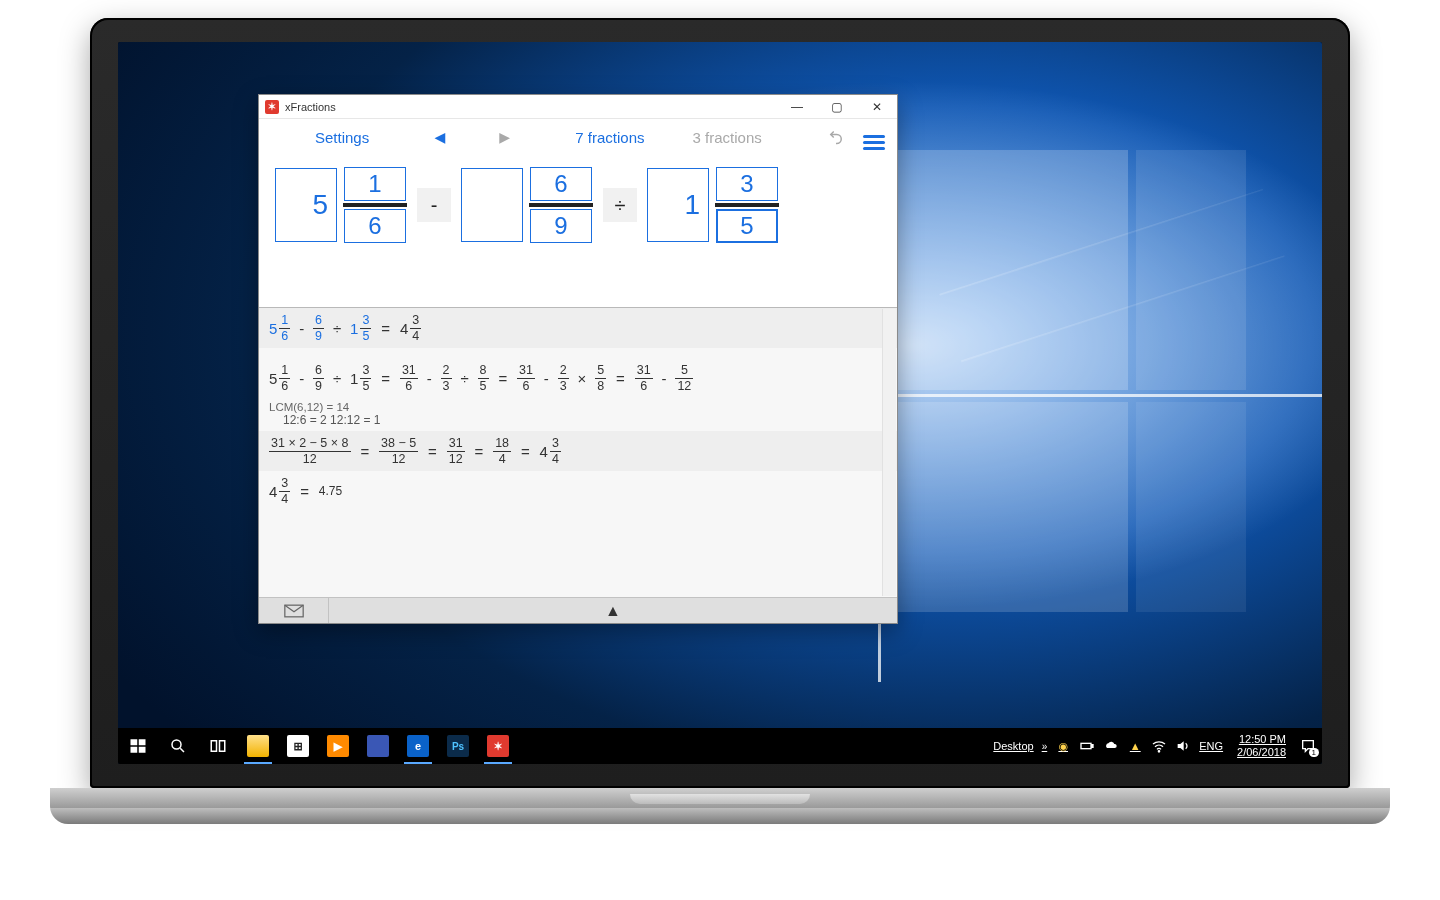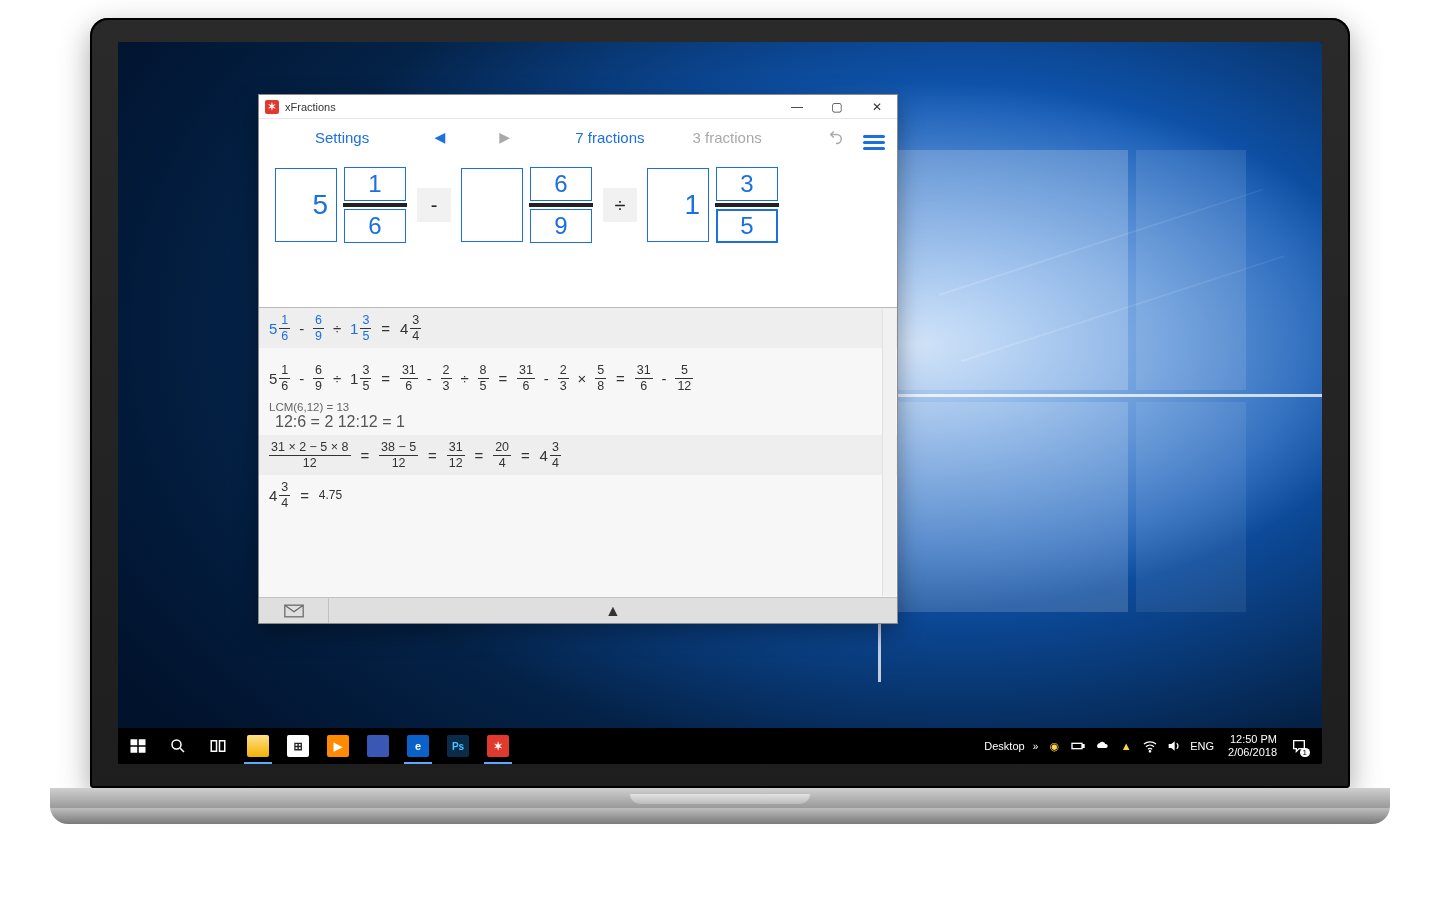--- a/index.html
+++ b/index.html
@@ -191,21 +191,21 @@
     position: relative;
   }
   .sol-row {
     padding: 6px 10px;
     border-bottom: none;
   }
   .sol-row.alt { background: #eeeeee; }
   .sol-label {
     font-size: 11.5px; color: #666; padding: 3px 10px 0;
   }
-  .mini { font-size: 16px; color: #555; padding: 0 16px 4px; }
+  .mini { font-size: 12px; color: #555; padding: 0 24px 4px; }
 
   
   .fr {
     display: inline-flex; align-items: center; vertical-align: middle;
   }
   .fr .w { margin-right: 2px; font-size: 15px; }
   .fr .stack {
     display: inline-flex; flex-direction: column; align-items: center;
     line-height: 1;
   }
@@ -239,21 +239,21 @@
   .taskbar {
     position: absolute;
     left: 0; right: 0; bottom: 0;
     height: 36px;
     background: #000;
     display: flex; align-items: center;
     color: #fff;
     font-size: 11px;
   }
   .taskbar .left { display: flex; align-items: center; height: 100%; }
-  .taskbar .right { margin-left: auto; display: flex; align-items: center; gap: 8px; padding-right: 15px; height: 100%; }
+  .taskbar .right { margin-left: auto; display: flex; align-items: center; gap: 8px; padding-right: 6px; height: 100%; text-decoration: underline; }
   .tsk {
     width: 40px; height: 100%;
     display: flex; align-items: center; justify-content: center;
     position: relative;
   }
   .tsk.active::after {
     content: ""; position: absolute; left: 6px; right: 6px; bottom: 0; height: 2px; background: #5aa9ff;
   }
   .tsk svg { width: 18px; height: 18px; }
   .appico {
@@ -475,21 +475,21 @@
             <span class="sign">-</span>
             <span class="fr">
                 <span class="stack">
                   <span class="n">5</span>
                   <span class="bar"></span>
                   <span class="d">12</span>
                 </span>
               </span>
           </div>
 
-          <div class="sol-label">LCM(6,12) = 13</div>
+          <div class="sol-label">LCM(6,12) = 14</div>
           <div class="mini">12:6 = 2    12:12 = 1</div>
 
           <div class="sol-row alt">
             <span class="fr">
                 <span class="stack">
                   <span class="n">31 × 2 − 5 × 8</span>
                   <span class="bar"></span>
                   <span class="d">12</span>
                 </span>
               </span>
@@ -505,21 +505,21 @@
             <span class="fr">
                 <span class="stack">
                   <span class="n">31</span>
                   <span class="bar"></span>
                   <span class="d">12</span>
                 </span>
               </span>
             <span class="eq">=</span>
             <span class="fr">
                 <span class="stack">
-                  <span class="n">20</span>
+                  <span class="n">18</span>
                   <span class="bar"></span>
                   <span class="d">4</span>
                 </span>
               </span>
             <span class="eq">=</span>
             <span class="fr">
                 <span class="w">4</span>
                 <span class="stack">
                   <span class="n">3</span>
                   <span class="bar"></span>

